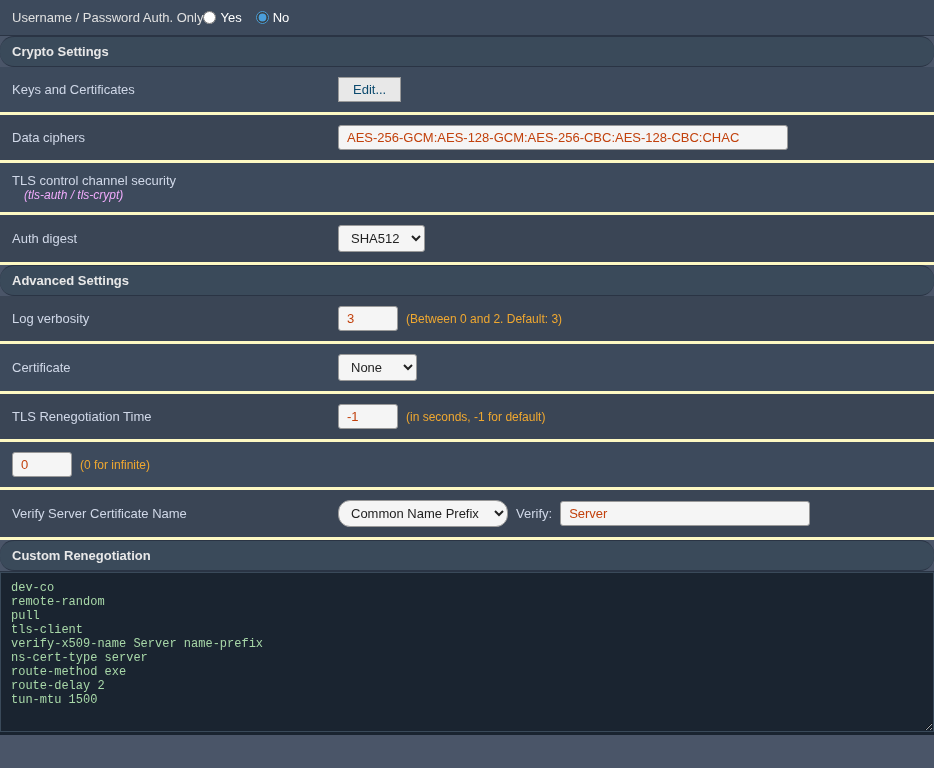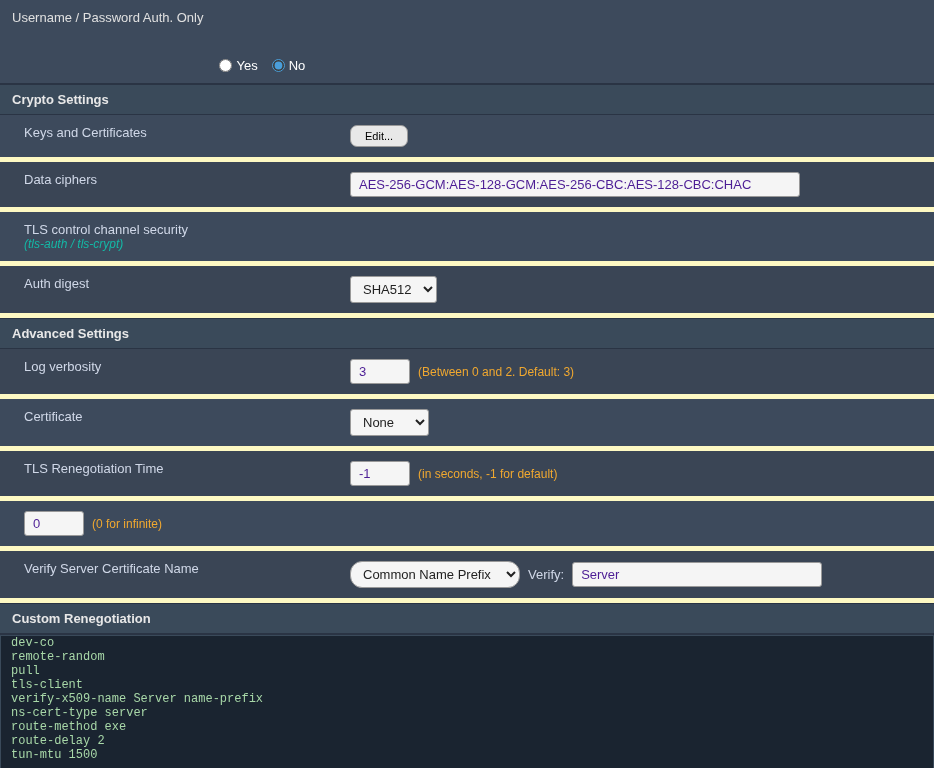--- a/index.html
+++ b/index.html
@@ -13,118 +13,120 @@
       font-size: 13px;
       background: #4a5568;
       color: #fff;
       width: 934px;
     }
 
     .top-row {
       background: #3d4a5c;
       padding: 10px 12px;
       display: flex;
-      align-items: flex-start;
-      gap: 16px;
+      align-items: center;
+      gap: 0;
       border-bottom: 1px solid #2a3444;
     }
 
     .top-row label {
       font-size: 13px;
       color: #e0e0e0;
     }
 
     .radio-group {
       display: flex;
       gap: 14px;
       align-items: center;
     }
 
     .radio-option {
       display: flex;
       align-items: center;
       gap: 4px;
-      margin-top: 48px;
     }
 
     .radio-option input[type="radio"] {
       accent-color: #4a9eda;
     }
 
     .section-header {
       background: #3a4a5a;
       padding: 7px 12px;
       font-weight: bold;
       font-size: 13px;
       color: #e8e8e8;
       border-top: 1px solid #2a3444;
       border-bottom: 1px solid #2a3444;
+      border-radius: 14px;
     }
 
     .form-row {
       display: flex;
-      padding: 10px 24px;
-      border-bottom: 5px solid #fef9c3;
+      align-items: center;
+      padding: 10px 12px;
+      border-bottom: 3px solid #fef9c3;
       background: #3d4a5c;
       min-height: 44px;
     }
 
     .form-row:nth-child(even) {
       background: #3a4555;
     }
 
     .row-label {
       width: 326px;
       flex-shrink: 0;
       color: #d0d8e8;
       font-size: 13px;
     }
 
     .row-label .sub-label {
       font-style: italic;
       font-size: 12px;
-      color: #14b8a6;
+      color: #f0abfc;
       display: block;
+      margin-left: 12px;
     }
 
     .row-content {
       display: flex;
       align-items: center;
       flex: 1;
       gap: 8px;
     }
 
     input[type="text"], input[type="number"] {
       background: #f5f5f5;
       border: 1px solid #999;
       border-radius: 3px;
       padding: 4px 8px;
       font-size: 13px;
-      color: #4c1d95;
+      color: #c2410c;
       outline: none;
     }
 
     select {
       background: #f5f5f5;
       border: 1px solid #999;
       border-radius: 3px;
       padding: 4px 8px;
       font-size: 13px;
       color: #222;
       cursor: pointer;
       outline: none;
     }
 
     .btn-edit {
       background: #e8e8e8;
       border: 1px solid #999;
-      border-radius: 7px;
+      border-radius: 0;
       padding: 4px 14px;
-      font-size: 11px;
-      color: #000000;
+      font-size: 13px;
+      color: #0c4a6e;
       cursor: pointer;
     }
 
     .hint-text {
       color: #f0a830;
       font-size: 12px;
     }
 
     .data-ciphers-input {
       width: 450px;
@@ -157,21 +159,21 @@
     }
 
     .config-textarea {
       width: 100%;
       height: 160px;
       background: #1a2430;
       color: #a8d8a8;
       border: 1px solid #3a4a5a;
       font-family: 'Courier New', monospace;
       font-size: 12px;
-      padding: 0 10px;
+      padding: 8px 10px;
       resize: vertical;
       outline: none;
     }
 
     .config-textarea-wrapper {
       padding: 0;
       background: #1a2430;
       border-top: 1px solid #2a3444;
     }
   </style>

